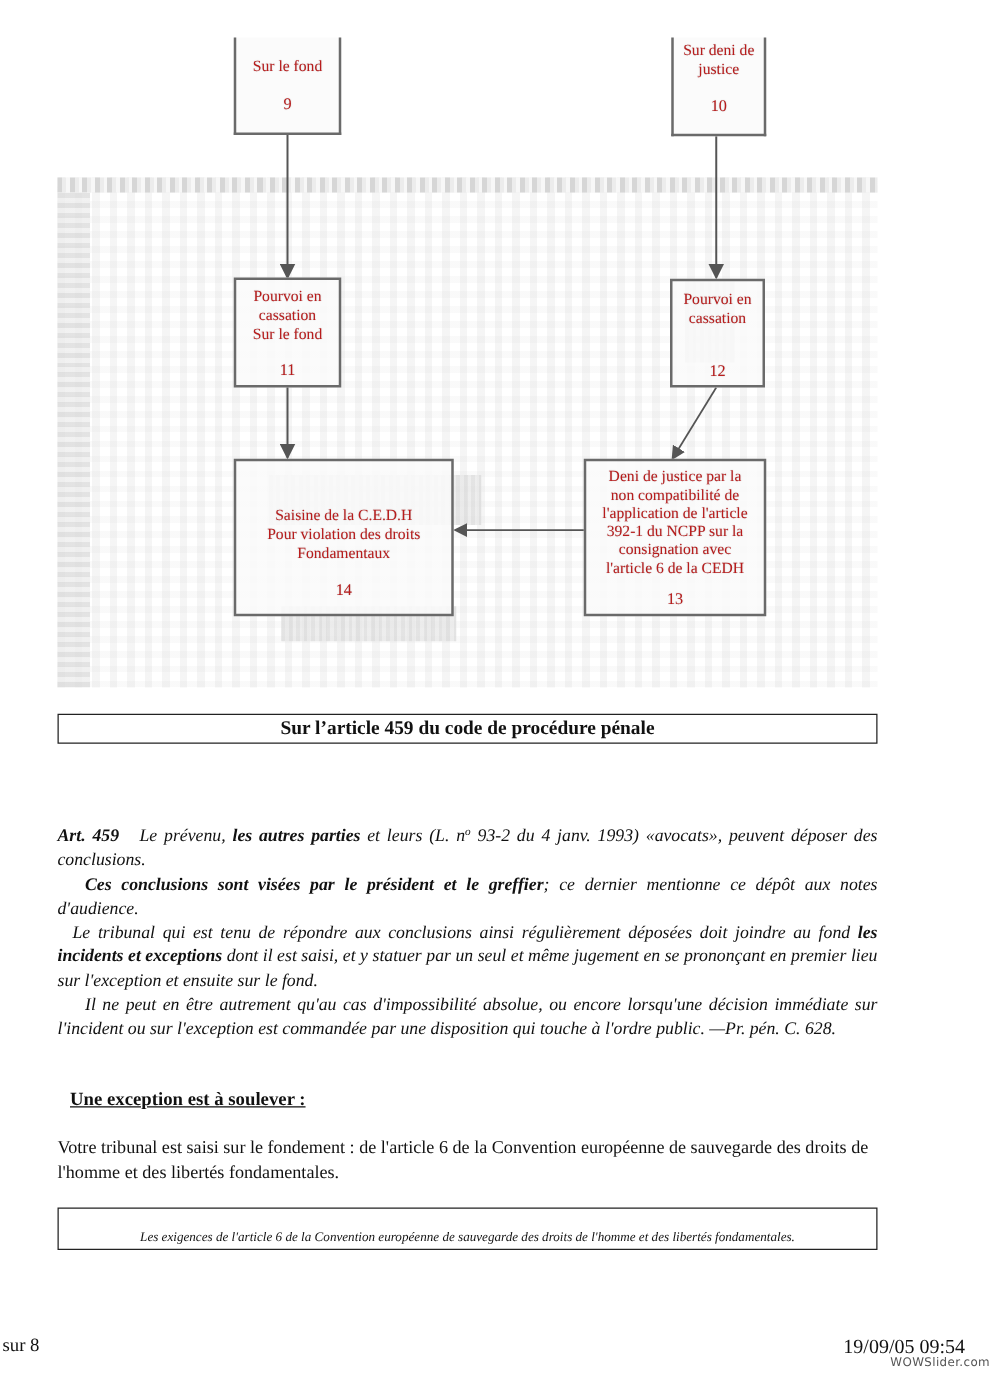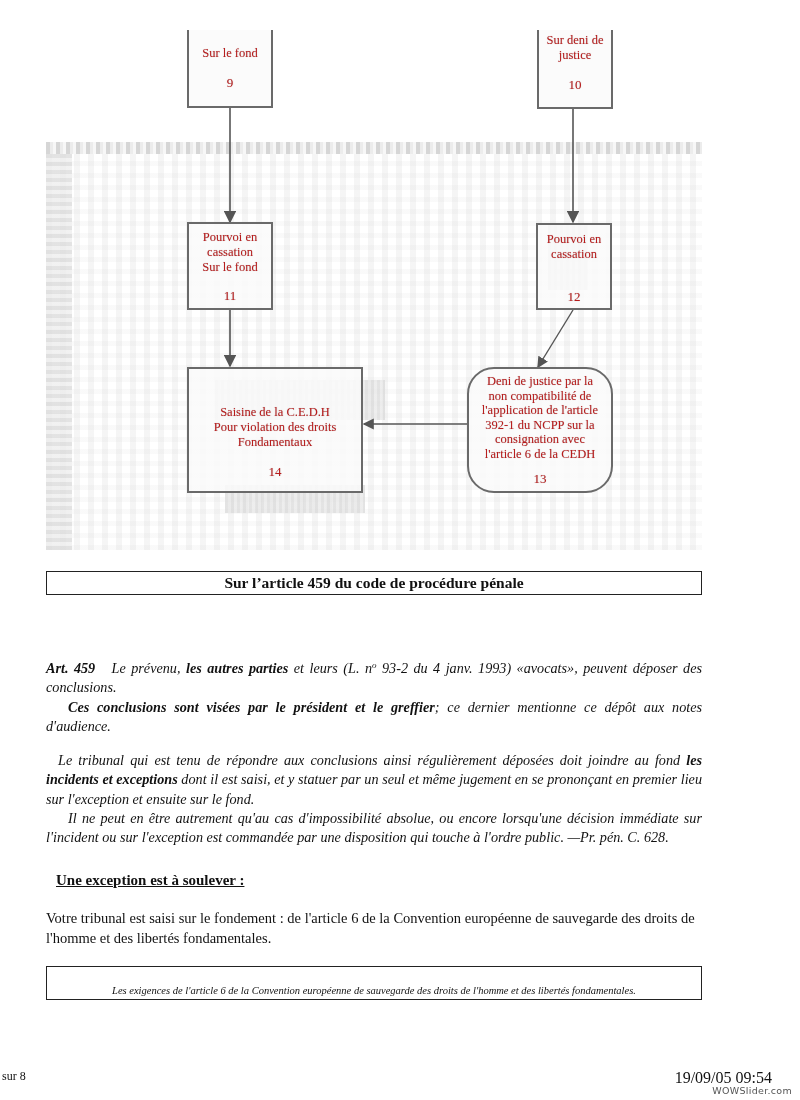--- a/index.html
+++ b/index.html
@@ -88,21 +88,21 @@
       position: absolute;
       left: 46px; top: 656px;
       width: 656px;
       font-style: italic;
       font-size: 14.2px;
       line-height: 19.3px;
       text-align: justify;
     }
     .article p { margin: 0; }
     .article .indent { text-indent: 22px; }
-    .article .indent-s { text-indent: 12px; margin-top: 15px; }
+    .article .indent-s { text-indent: 12px; }
     .article b { font-weight: bold; }
     .article sup { font-size: 9px; vertical-align: 5px; }
     
     .exception-heading {
       position: absolute;
       left: 56px; top: 872px;
       font-weight: bold;
       font-size: 15px;
       text-decoration: underline;
     }
@@ -121,21 +121,21 @@
       box-sizing: border-box;
       text-align: center;
       font-style: italic;
       font-size: 10.5px;
       padding-top: 18px;
     }
     
     .footer-left {
       position: absolute;
       left: 2px; top: 1069px;
-      font-size: 12px;
+      font-size: 15px;
     }
     .footer-right {
       position: absolute;
       right: 28px; top: 1069px;
       font-size: 16px;
     }
     .watermark {
       position: absolute;
       right: 8px; top: 1085px;
       font-family: "DejaVu Sans", sans-serif;
@@ -185,21 +185,21 @@
     <span class="lbl">Sur le fond</span>
     <span class="num" style="top:64px;">11</span>
   </div>
 
   <div class="box" style="left:536px;top:223px;width:76px;height:87px;padding-top:7px;">
     <span class="lbl">Pourvoi en</span>
     <span class="lbl">cassation</span>
     <span class="num" style="top:64px;">12</span>
   </div>
 
-  <div class="box" style="left:467px;top:367px;width:146px;height:126px;padding-top:5px;line-height:14.5px;border-radius:27px;">
+  <div class="box" style="left:467px;top:367px;width:146px;height:126px;padding-top:5px;line-height:14.5px;">
     <span class="lbl">Deni de justice par la</span>
     <span class="lbl">non compatibilité de</span>
     <span class="lbl">l'application de l'article</span>
     <span class="lbl">392-1 du NCPP sur la</span>
     <span class="lbl">consignation avec</span>
     <span class="lbl">l'article 6 de la CEDH</span>
     <span class="num" style="top:103px;">13</span>
   </div>
 
   <div class="box" style="left:187px;top:367px;width:176px;height:126px;padding-top:36px;">

